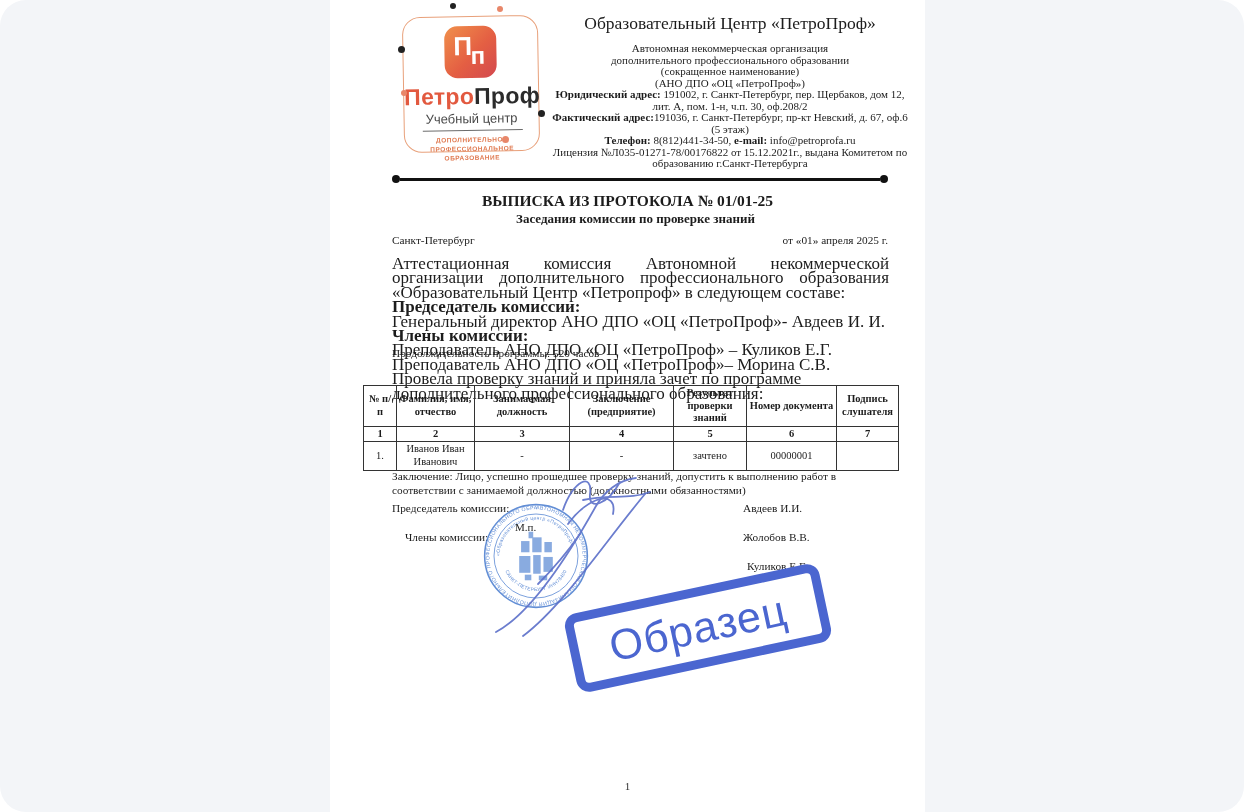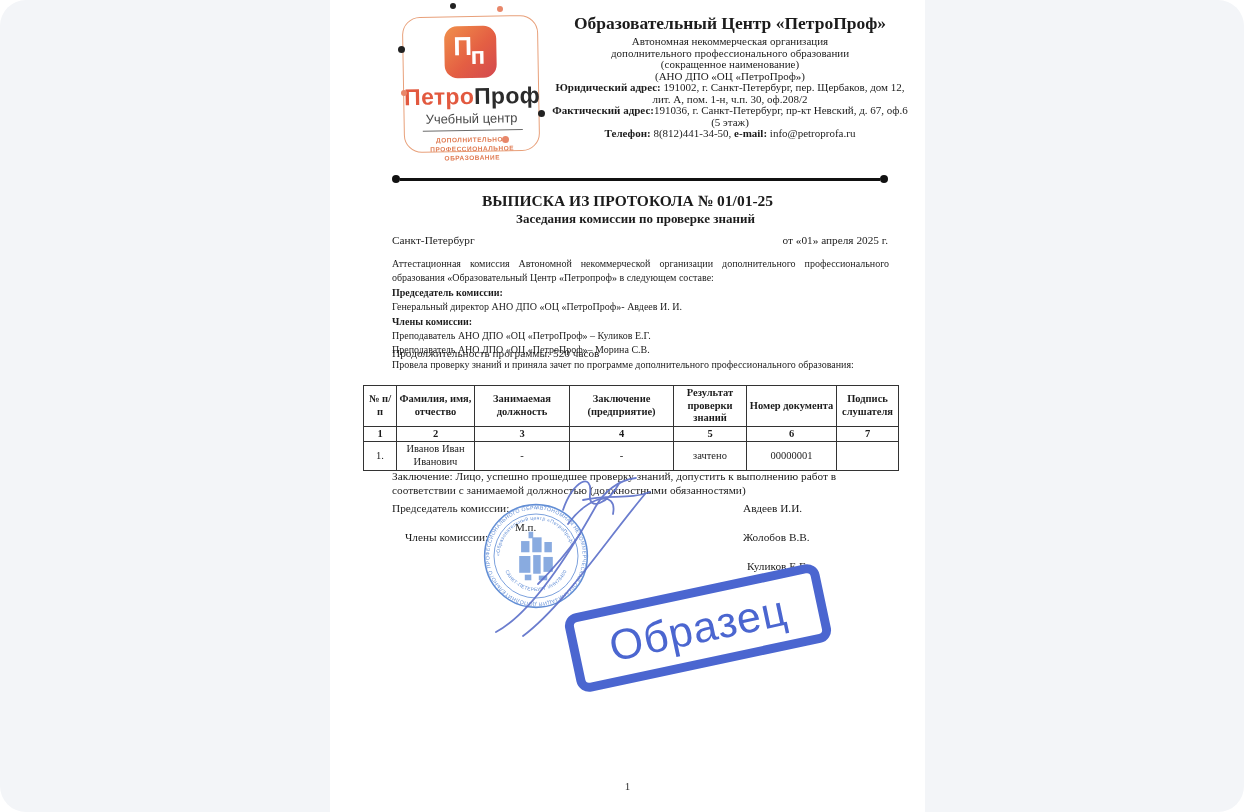--- a/index.html
+++ b/index.html
@@ -36,32 +36,32 @@
   .logo-icon .p1 { position:absolute; left:9px; top:5px; font-size:26px; font-weight:bold; }
   .logo-icon .p2 { position:absolute; left:26px; top:16px; font-size:24px; font-weight:bold; }
   .logo-name { position:absolute; left:0; top:66px; width:100%; text-align:center; font-size:23px; font-weight:bold; letter-spacing:0.3px; }
   .logo-name .petro { color:#e2593f; }
   .logo-name .prof { color:#2b2b2b; }
   .logo-sub { position:absolute; left:0; top:94px; width:100%; text-align:center; font-size:13px; color:#4a4a4a; }
   .logo-line { position:absolute; left:18px; top:113px; width:100px; border-top:1.5px solid #6b6b6b; }
   .logo-tag { position:absolute; left:0; top:119px; width:100%; text-align:center; font-size:6.5px; font-weight:bold; color:#e07b52; letter-spacing:0.5px; line-height:1.35; }
   
   .org-block { position:absolute; left:220px; top:13px; width:360px; text-align:center; font-size:11px; line-height:11.5px; }
-  .org-title { font-size:17.5px; font-weight:bold; line-height:20px; margin-bottom:3px; }
+  .org-title { font-size:17.5px; font-weight:normal; line-height:20px; margin-bottom:10px; }
   .org-block b { font-weight:bold; }
   
   .divider { position:absolute; left:62px; top:175px; width:496px; display:flex; align-items:center; }
   .divider .end { width:8px; height:8px; border-radius:50%; background:#111; }
   .divider .bar { flex:1; height:3px; background:#111; }
   
   .doc-title { position:absolute; left:0; top:192px; width:100%; text-align:center; font-size:15.5px; font-weight:bold; }
   .doc-subtitle { position:absolute; left:8px; top:211px; width:100%; text-align:center; font-size:13px; font-weight:bold; }
   .city { position:absolute; left:62px; top:234px; font-size:11.3px; }
   .date { position:absolute; right:37px; top:234px; font-size:11.3px; }
-  .para { position:absolute; left:62px; top:257px; width:497px; font-size:10px; line-height:14.4px; }
+  .para { position:absolute; left:62px; top:257px; width:497px; font-size:17px; line-height:14.4px; }
   .para .just { text-align:justify; }
   .para b { font-weight:bold; }
   .duration { position:absolute; left:62px; top:347px; font-size:11.3px; }
   
   table.results { position:absolute; left:33px; top:385px; width:535px; border-collapse:collapse; table-layout:fixed; font-size:10.5px; }
   table.results td { border:1px solid #333; text-align:center; vertical-align:middle; padding:1px 2px; line-height:1.2; }
   table.results .th-row td { font-weight:bold; height:35px; }
   table.results .num-row td { font-weight:bold; height:13px; }
   table.results .data-row td { height:27px; }
   
@@ -113,20 +113,21 @@
 
     <div class="org-block">
       <div class="org-title">Образовательный Центр «ПетроПроф»</div>
       <div>Автономная некоммерческая организация</div>
       <div>дополнительного профессионального образовании</div>
       <div>(сокращенное наименование)</div>
       <div>(АНО ДПО «ОЦ «ПетроПроф»)</div>
       <div><b>Юридический адрес:</b><span> 191002, г. Санкт-Петербург, пер. Щербаков, дом 12, лит. А, пом. 1-н, ч.п. 30, оф.208/2</span></div>
       <div><b>Фактический адрес:</b><span>191036, г. Санкт-Петербург, пр-кт Невский, д. 67, оф.6 (5 этаж)</span></div>
       <div><b>Телефон:</b><span> 8(812)441-34-50, </span><b>e-mail:</b><span> info@petroprofa.ru</span></div>
+      <div>Лицензия №Л035-01271-78/00176822 от 15.12.2021г., выдана Комитетом по образованию г.Санкт-Петербурга</div>
     </div>
 
     <div class="divider">
       <span class="end"></span>
       <span class="bar"></span>
       <span class="end"></span>
     </div>
 
     <div class="doc-title">ВЫПИСКА ИЗ ПРОТОКОЛА № 01/01-25</div>
     <div class="doc-subtitle">Заседания комиссии по проверке знаний</div>

